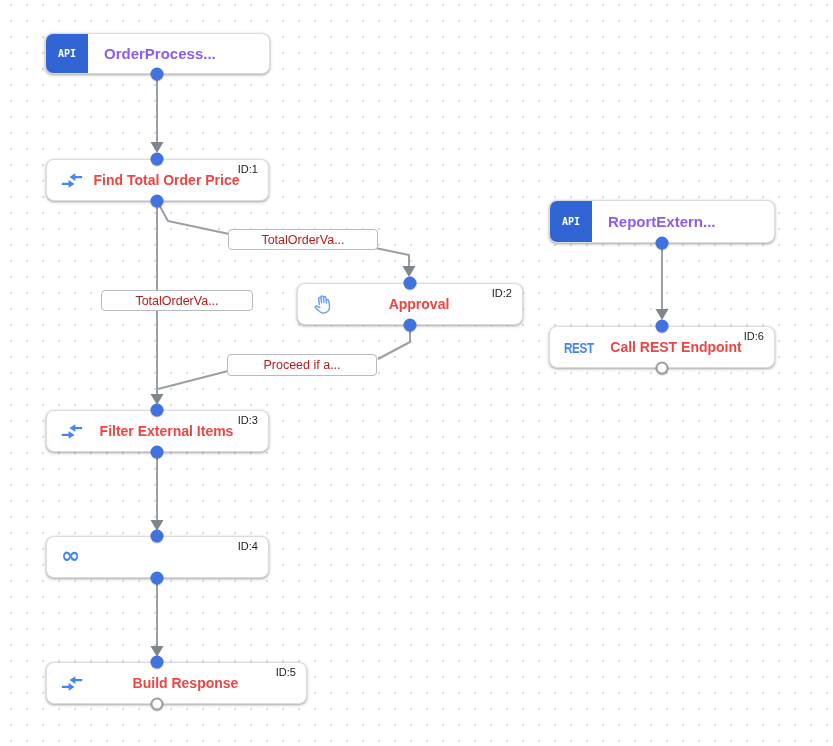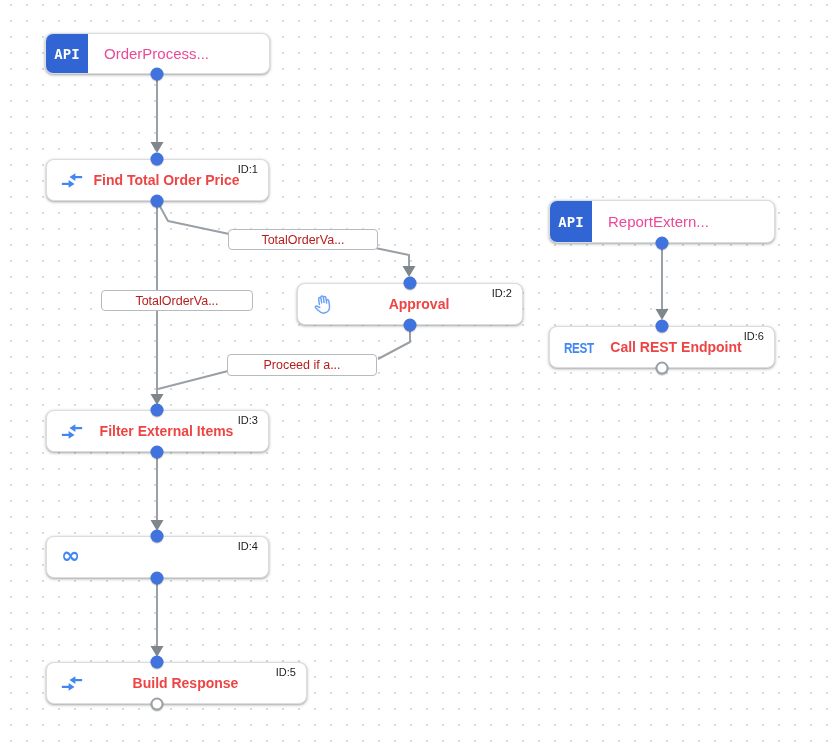--- a/index.html
+++ b/index.html
@@ -24,23 +24,23 @@
     position:absolute;z-index:3;box-sizing:border-box;
     background:#fff;border:1px solid #dadce0;border-radius:8px;
     display:flex;align-items:center;
     box-shadow:0 1px 2px rgba(60,64,67,.30),0 1px 3px 1px rgba(60,64,67,.15);
   }
   .badge{
     width:42px;height:100%;flex:none;
     background:#3165d4;border-radius:7px 0 0 7px;
     display:flex;align-items:center;justify-content:center;
     color:#fff;font-family:"DejaVu Sans Mono",monospace;
-    font-weight:bold;font-size:14px;letter-spacing:0;
-  }
-  .trig-label{margin-left:16px;font-weight:normal;font-size:15px;color:#ec4899;}
+    font-weight:bold;font-size:10px;letter-spacing:0;
+  }
+  .trig-label{margin-left:16px;font-weight:bold;font-size:15px;color:#8b5cf6;}
   .task{padding-left:14px;}
   .task .icon{flex:none;width:30px;display:flex;align-items:center;justify-content:flex-start;}
   .task .nlabel{
     flex:1;text-align:center;padding-right:26px;
     font-weight:bold;font-size:14px;color:#ef4444;
     white-space:nowrap;overflow:hidden;
   }
   .nid{
     position:absolute;top:3px;right:10px;
     font-size:11px;color:#202124;font-weight:normal;

